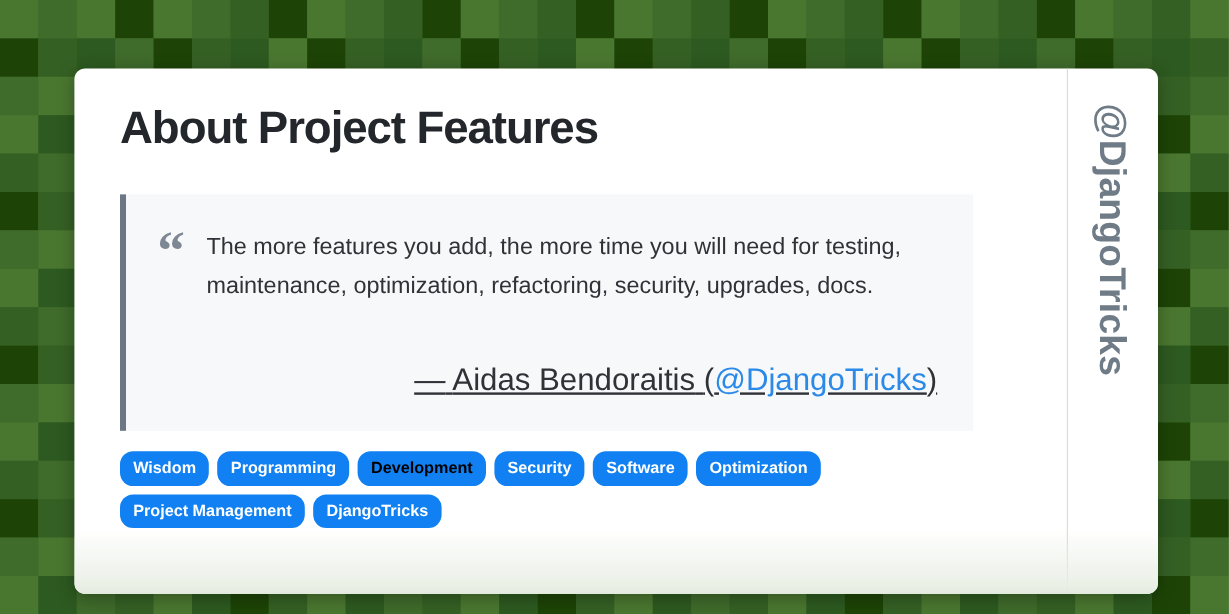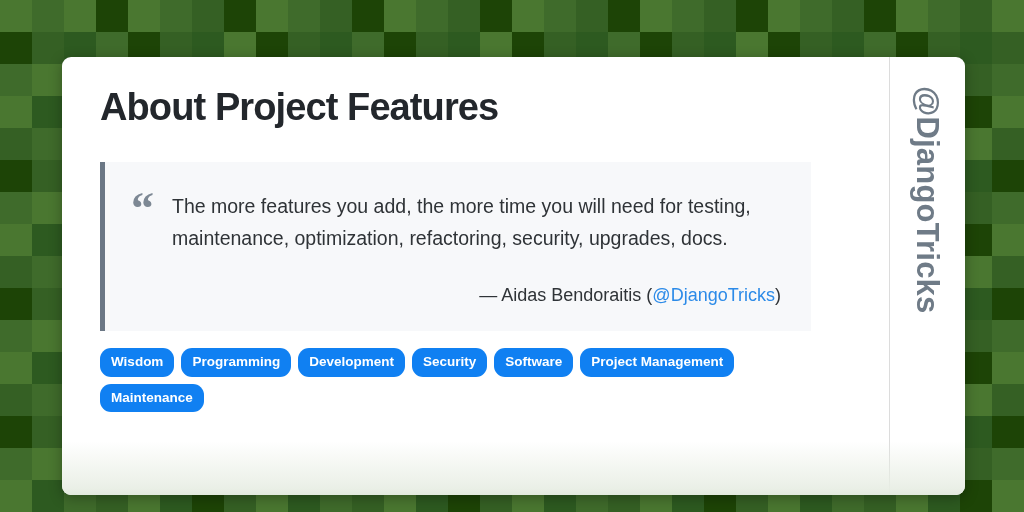--- a/index.html
+++ b/index.html
@@ -130,24 +130,25 @@
 
   #quote-text {
     font-size: 19.5px;
     line-height: 1.66;
     color: #2f3337;
     max-width: 625px;
   }
 
   #quote-attribution {
     text-align: right;
-    font-size: 18px;
+    font-size: 26px;
     line-height: 1.6;
     color: #2f3337;
-    margin-top: 26px;
+    margin-top: 41px;
+    text-decoration: underline;
   }
   #quote-attribution a {
     color: #2b8ae8;
     text-decoration: none;
   }
 
   
   #tag-list {
     display: flex;
     flex-wrap: wrap;
@@ -707,23 +708,24 @@
       <div id="quote-attribution">
         <span>—</span>
         <span>Aidas Bendoraitis</span>
         <span>(</span><a href="#">@DjangoTricks</a><span>)</span>
       </div>
     </div>
 
     <div id="tag-list">
         <span class="tag-pill" style="background: rgb(16, 128, 242); color: rgb(255, 255, 255);">Wisdom</span>
         <span class="tag-pill" style="background: rgb(16, 128, 242); color: rgb(255, 255, 255);">Programming</span>
-        <span class="tag-pill" style="background: rgb(16, 128, 242); color: #ffffff;">Development</span>
+        <span class="tag-pill" style="background: rgb(16, 128, 242); color: #000000;">Development</span>
         <span class="tag-pill" style="background: rgb(16, 128, 242); color: rgb(255, 255, 255);">Security</span>
         <span class="tag-pill" style="background: rgb(16, 128, 242); color: rgb(255, 255, 255);">Software</span>
+        <span class="tag-pill" style="background: rgb(16, 128, 242); color: rgb(255, 255, 255);">Optimization</span>
         <span class="tag-pill" style="background: rgb(16, 128, 242); color: rgb(255, 255, 255);">Project Management</span>
-        <span class="tag-pill" style="background: rgb(16, 128, 242); color: rgb(255, 255, 255);">Maintenance</span>
+        <span class="tag-pill" style="background: rgb(16, 128, 242); color: rgb(255, 255, 255);">DjangoTricks</span>
       </div>
 
   </div>
 
   <div id="card-fade"></div>
 </div>
 
 </body></html>

